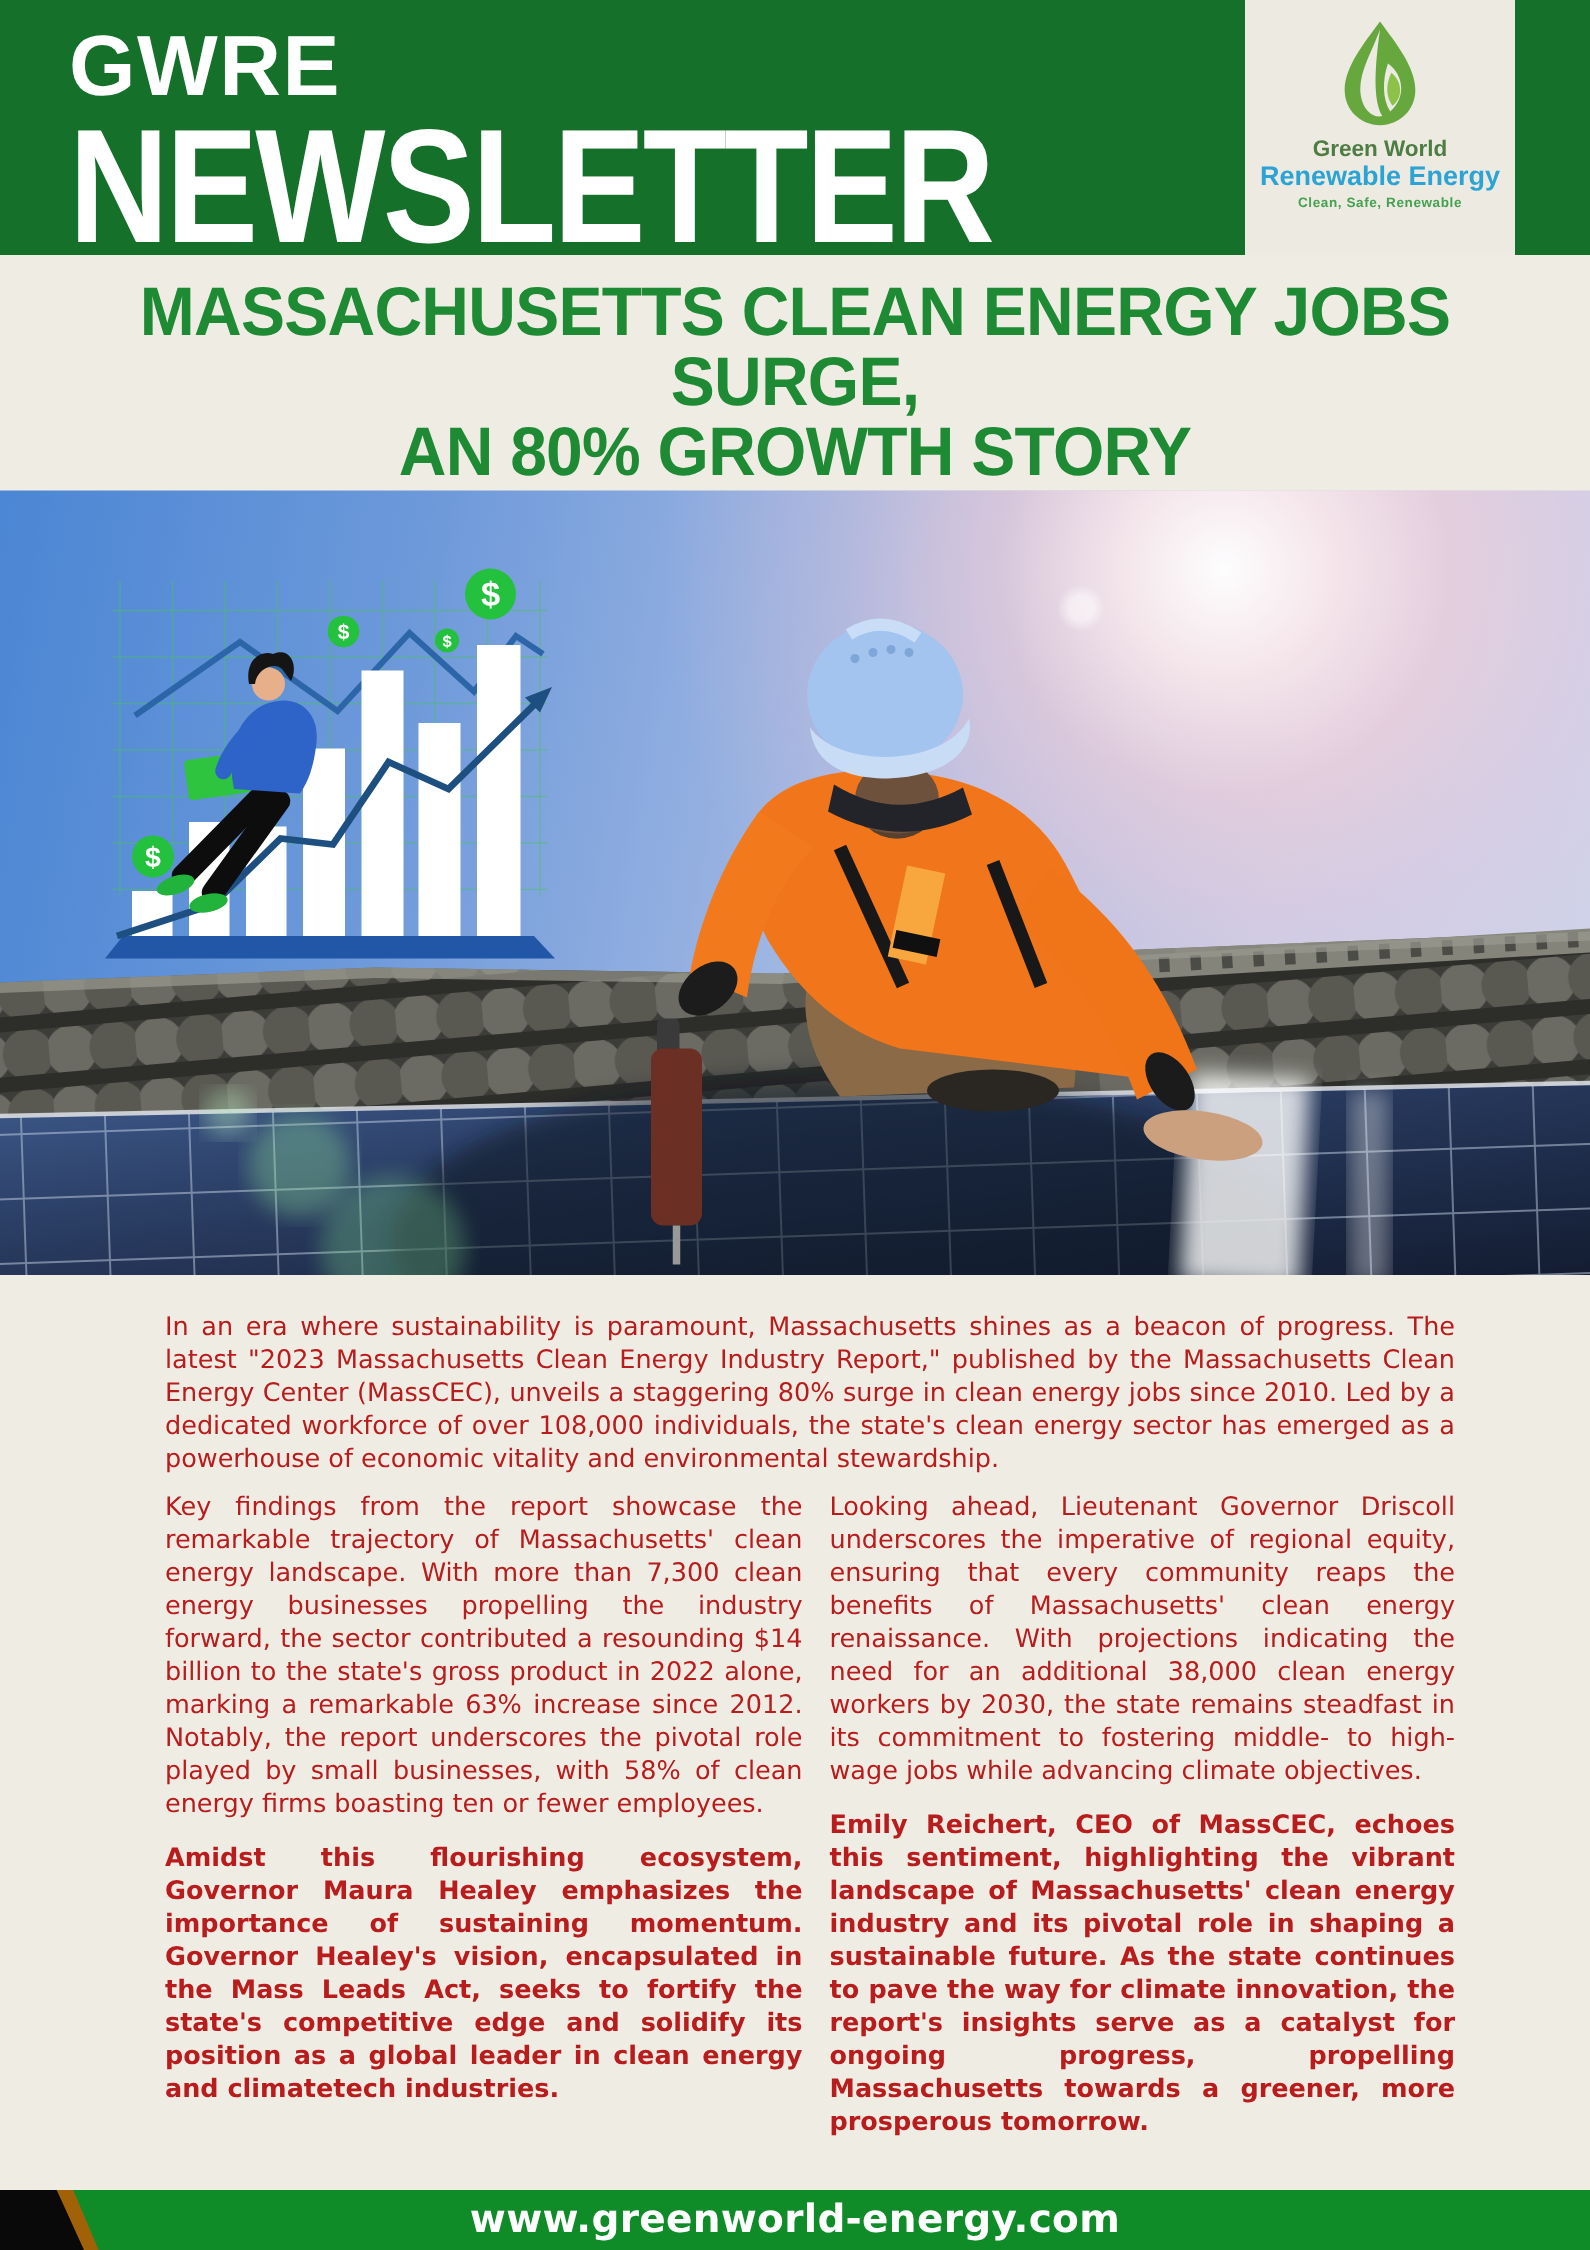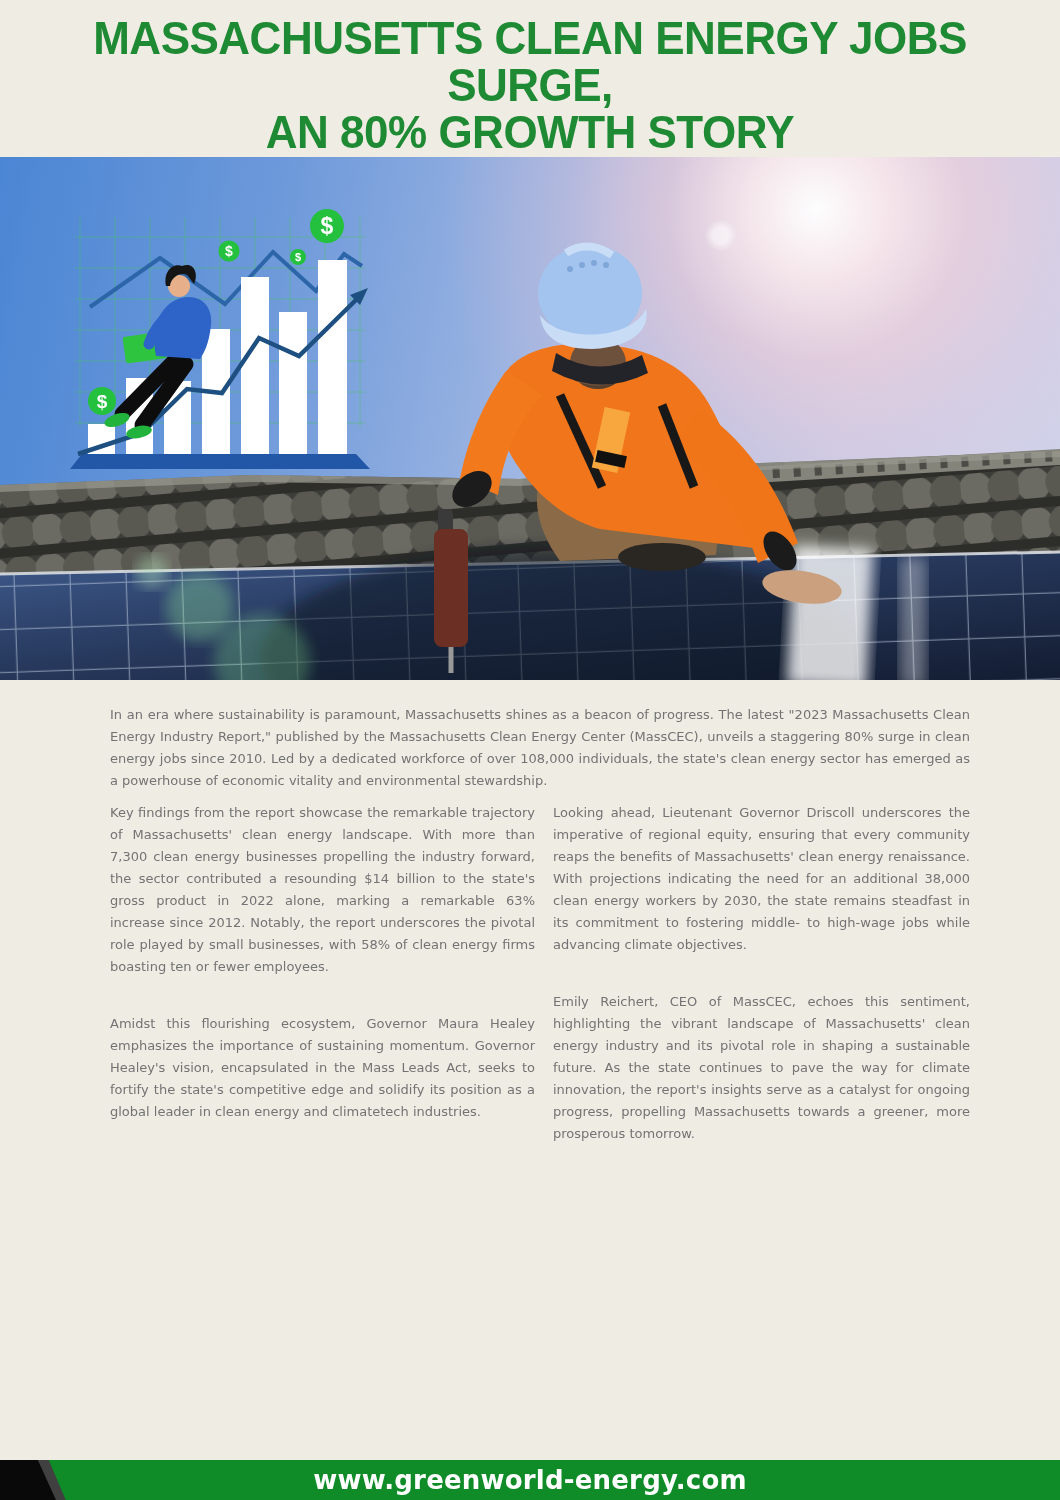--- a/index.html
+++ b/index.html
@@ -27,46 +27,63 @@
   
   .hero{position:relative;height:523px;overflow:hidden;
         background:
           radial-gradient(circle at 68% 15%, rgba(255,255,255,.55) 0 8px, rgba(255,255,255,0) 16px),
           radial-gradient(circle at 77% 10%, rgba(255,255,255,.97) 0%, rgba(255,236,236,.85) 7%,
               rgba(255,205,210,.5) 16%, rgba(255,195,205,.22) 26%, rgba(255,255,255,0) 40%),
           linear-gradient(100deg,#4b86d4 0%,#6d99da 25%,#a9bce4 55%,#c5cde9 78%,#ced4ec 100%);}
   .hero svg{position:absolute;left:0;top:0;}
 
   
-  .article{margin:24px 90px 0 110px;color:#737373;
+  .article{margin:24px 90px 0 110px;color:#b91c1c;
            font-family:"DejaVu Sans","Liberation Sans",sans-serif;
-           font-size:13px;line-height:22px;text-align:justify;}
+           font-size:17px;line-height:22px;text-align:justify;}
   .article p{margin:0;}
   .cols{display:flex;gap:18px;margin-top:10px;}
   .col-left{width:425px;flex:none;}
   .col-left p:first-child{}
   .col-right{flex:1;}
-  .cols p + p{margin-top:35px;}
+  .cols p + p{margin-top:14px;font-weight:bold;}
   .outro{margin-top:14px;}
 
   
-  .footer{position:absolute;left:0;bottom:0;width:100%;height:40px;background:#404040;}
+  .footer{position:absolute;left:0;bottom:0;width:100%;height:40px;background:#a16207;}
   .footer-green{position:absolute;inset:0;background:#0f8c28;
       clip-path:polygon(4.6% 0,100% 0,100% 100%,6.2% 100%);}
   .footer-black{position:absolute;left:0;bottom:0;width:70px;height:40px;background:#090909;
       clip-path:polygon(0 0,54% 0,80% 100%,0 100%);}
   .footer-url{position:absolute;inset:0;display:flex;align-items:center;justify-content:center;
       color:#fff;font-weight:800;font-size:26px;letter-spacing:.2px;
       font-family:"DejaVu Sans","Liberation Sans",sans-serif;}
 </style>
 </head>
 <body>
 
 <div class="page">
 
+  <div class="masthead">
+    <div class="mast-text">
+      <div class="brand">GWRE</div>
+      <div class="title">NEWSLETTER</div>
+    </div>
+    <div class="logo-panel">
+      <svg class="logo-flame" width="76" height="88" viewBox="0 0 100 100">
+        <path d="M50 3 C36 22 19 43 19 63 C19 81 33 94 50 94 C67 94 81 81 81 63 C81 43 64 22 50 3 Z" fill="#66a83d"></path>
+        <path d="M50 10 C42 32 31 48 33 67 C35 81 44 88 52 86 C44 72 45 46 50 10 Z" fill="#edeae2"></path>
+        <path d="M57 40 C71 50 73 70 59 82 C52 72 52 54 57 40 Z" fill="#edeae2"></path>
+        <path d="M60 48 C70 56 70 70 61 77 C55 69 55 58 60 48 Z" fill="#8bc34a"></path>
+      </svg>
+      <div class="logo-l1">Green World</div>
+      <div class="logo-l2">Renewable Energy</div>
+      <div class="logo-l3">Clean, Safe, Renewable</div>
+    </div>
+  </div>
 
   <div class="headline">
     <div>MASSACHUSETTS CLEAN ENERGY JOBS SURGE,</div>
     <div>AN 80% GROWTH STORY</div>
   </div>
 
   <div class="hero">
 
     <svg width="1060" height="523" viewBox="0 0 1060 523">
       <defs>

